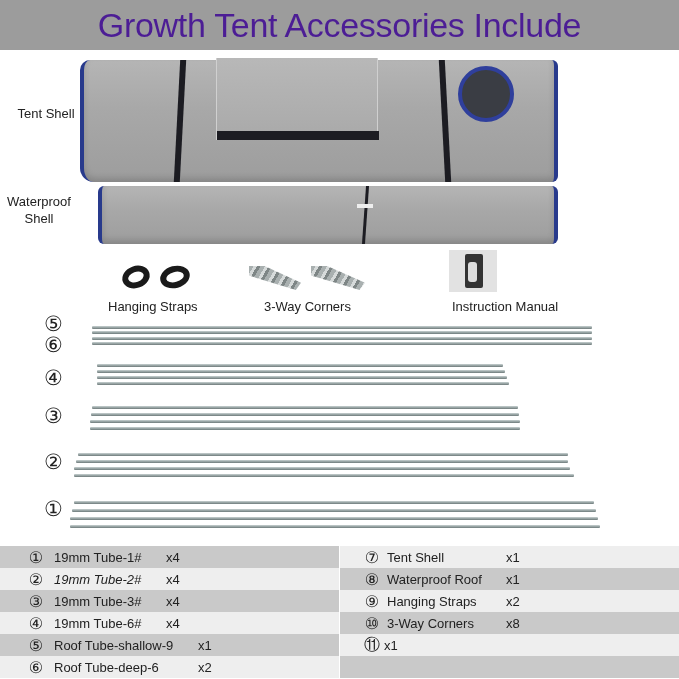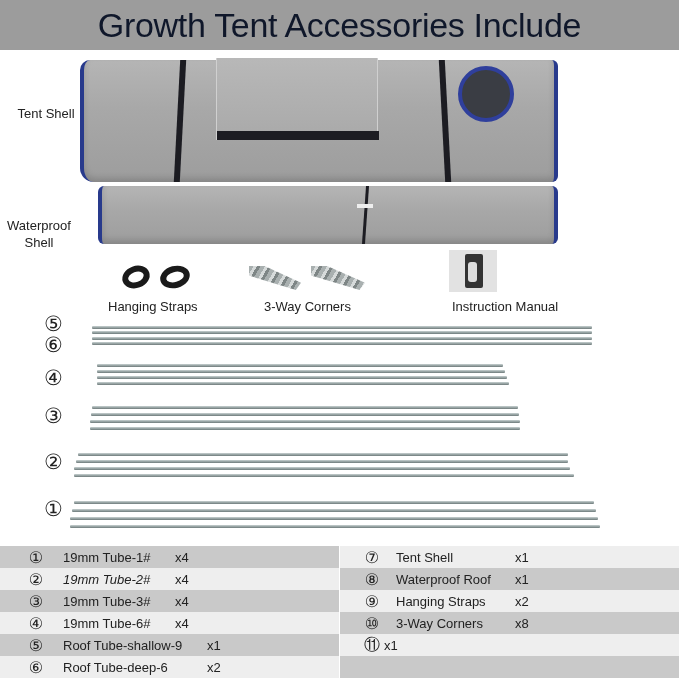--- a/index.html
+++ b/index.html
@@ -2,21 +2,21 @@
 <html><head>
 <meta charset="utf-8">
 <style>
   * { margin:0; padding:0; box-sizing:border-box; }
   html, body { width:679px; height:679px; overflow:hidden; background:#ffffff; }
   body { position:relative; font-family:"Liberation Sans", sans-serif; color:#1a1a1a; }
   .abs { position:absolute; }
 
   .title-bar { left:0; top:0; width:679px; height:50px; background:#9c9c9c;
     display:flex; align-items:center; justify-content:center; }
-  .title-bar span { color:#0f172a; font-size:34px; letter-spacing:-0.3px; }
+  .title-bar span { color:#4c1d95; font-size:34px; letter-spacing:-0.3px; }
 
   .side-label { font-size:13px; color:#222; text-align:center; line-height:17px; }
 
   
   .bag { border-radius:10px 6px 6px 14px; background:linear-gradient(180deg,#b5b5b5 0%,#a8a8a8 40%,#9d9d9d 100%);
     box-shadow: inset 0 -4px 6px rgba(0,0,0,0.15); }
   .bag-edge-l { border-left:4px solid #283a8c; }
   .bag-edge-r { border-right:4px solid #283a8c; }
 
   .strap { background:#1c1c22; }
@@ -25,42 +25,42 @@
 
   .caption { font-size:13px; color:#222; white-space:nowrap; }
 
   .tube { height:3px; background:linear-gradient(180deg,#c9d2d2 0%,#8f9c9c 60%,#6f7b7b 100%); border-radius:1px; }
   .num { font-size:21px; color:#222; }
 
   .table-row { height:22px; display:flex; align-items:center; font-size:13px; color:#222; }
   .row-dark { background:#c9c9c9; }
   .row-light { background:#eeeeee; }
   .cell-num { width:24px; text-align:center; font-size:16px; }
-  .cell-name { padding-left:6px;margin-left:9px; }
+  .cell-name { padding-left:6px; }
   .cell-qty { }
 </style>
 </head>
 <body>
 
 <div class="abs title-bar">
   <span>Growth Tent Accessories Include</span>
 </div>
 
 <div class="abs side-label" style="left:8px; top:105px; width:76px;">Tent Shell</div>
 
 <div class="abs bag bag-edge-l bag-edge-r" style="left:80px; top:60px; width:478px; height:122px;">
   <div class="abs strap" style="left:93px; top:0; width:6px; height:122px; transform:skewX(-3deg);"></div>
   <div class="abs pocket" style="left:132px; top:-2px; width:162px; height:82px;">
     <div class="abs strap" style="left:0; top:73px; width:162px; height:9px;"></div>
   </div>
   <div class="abs strap" style="left:358px; top:0; width:6px; height:122px; transform:skewX(3deg);"></div>
   <div class="abs window-circle" style="left:374px; top:6px; width:56px; height:56px;"></div>
 </div>
 
-<div class="abs side-label" style="left:4px; top:217px; width:70px;">
+<div class="abs side-label" style="left:4px; top:193px; width:70px;">
   <div>Waterproof</div>
   <div>Shell</div>
 </div>
 <div class="abs bag bag-edge-l bag-edge-r" style="left:98px; top:186px; width:460px; height:58px; border-radius:6px;">
   <div class="abs strap" style="left:262px; top:0; width:3px; height:58px; transform:skewX(-4deg);"></div>
   <div class="abs" style="left:255px; top:18px; width:16px; height:4px; background:#eee;"></div>
 </div>
 
 <div class="abs" style="left:116px; top:262px; width:84px; height:30px;">
   <div class="abs" style="left:6px; top:4px; width:28px; height:22px; border:6px solid #1a1a1a; border-radius:50%; transform:rotate(-20deg);"></div>

